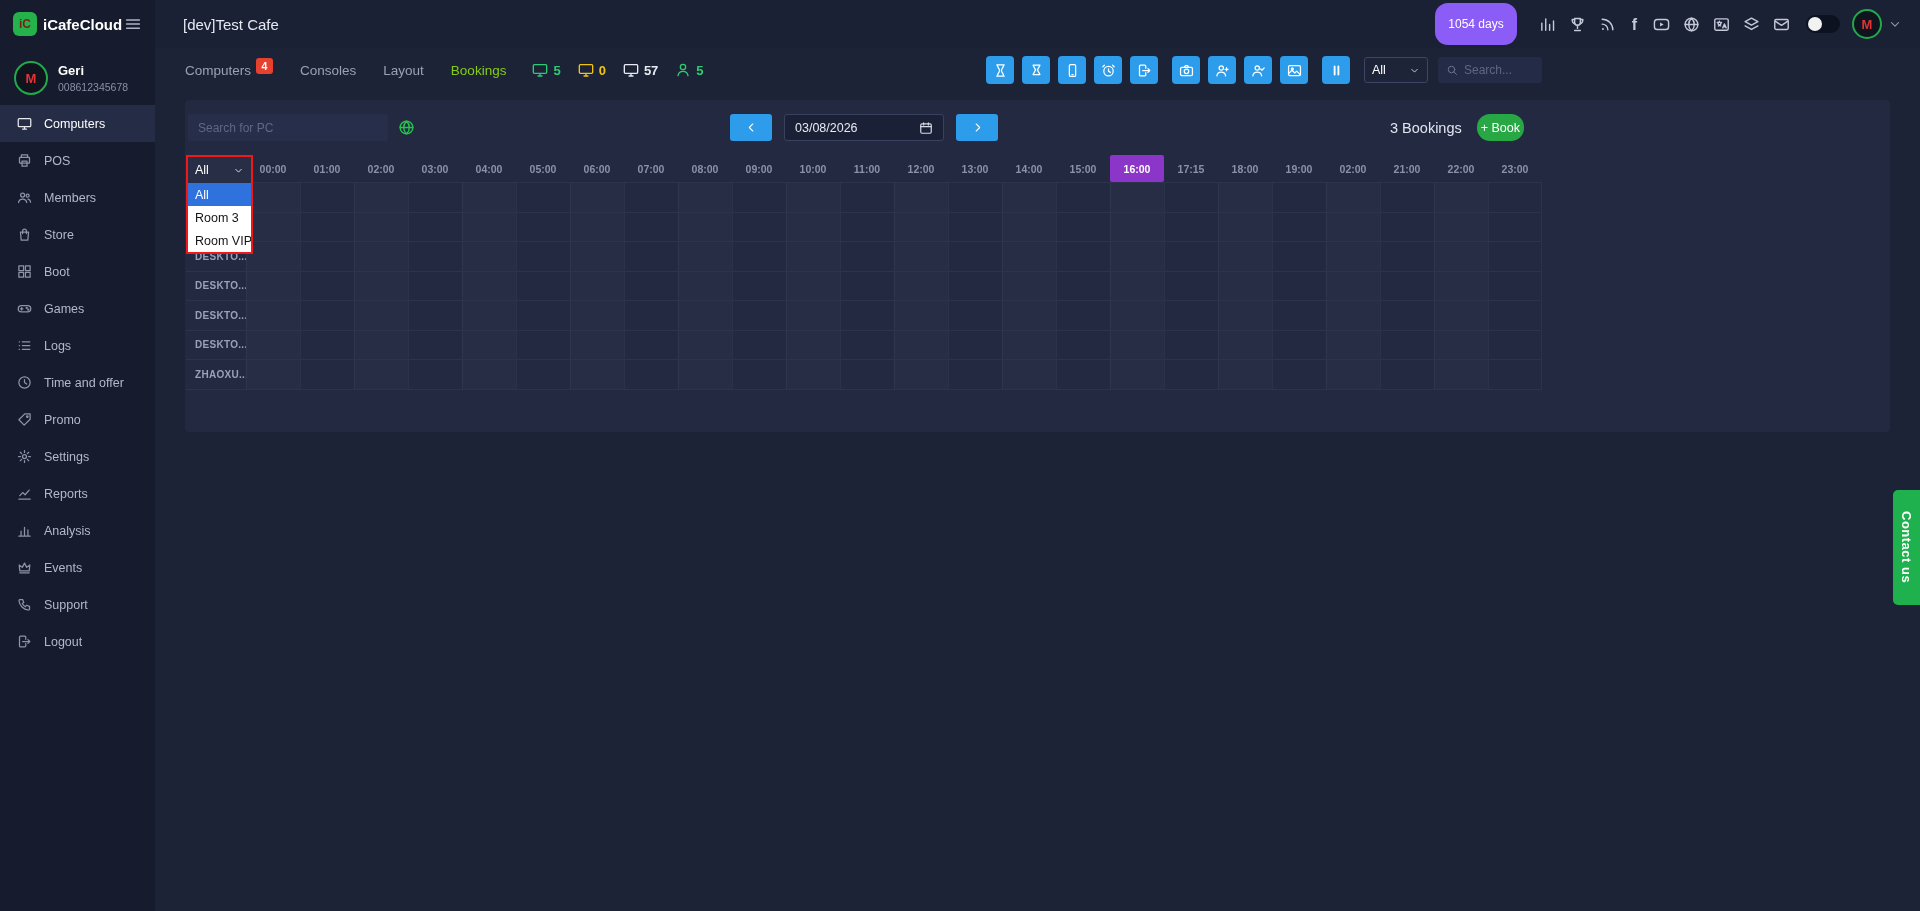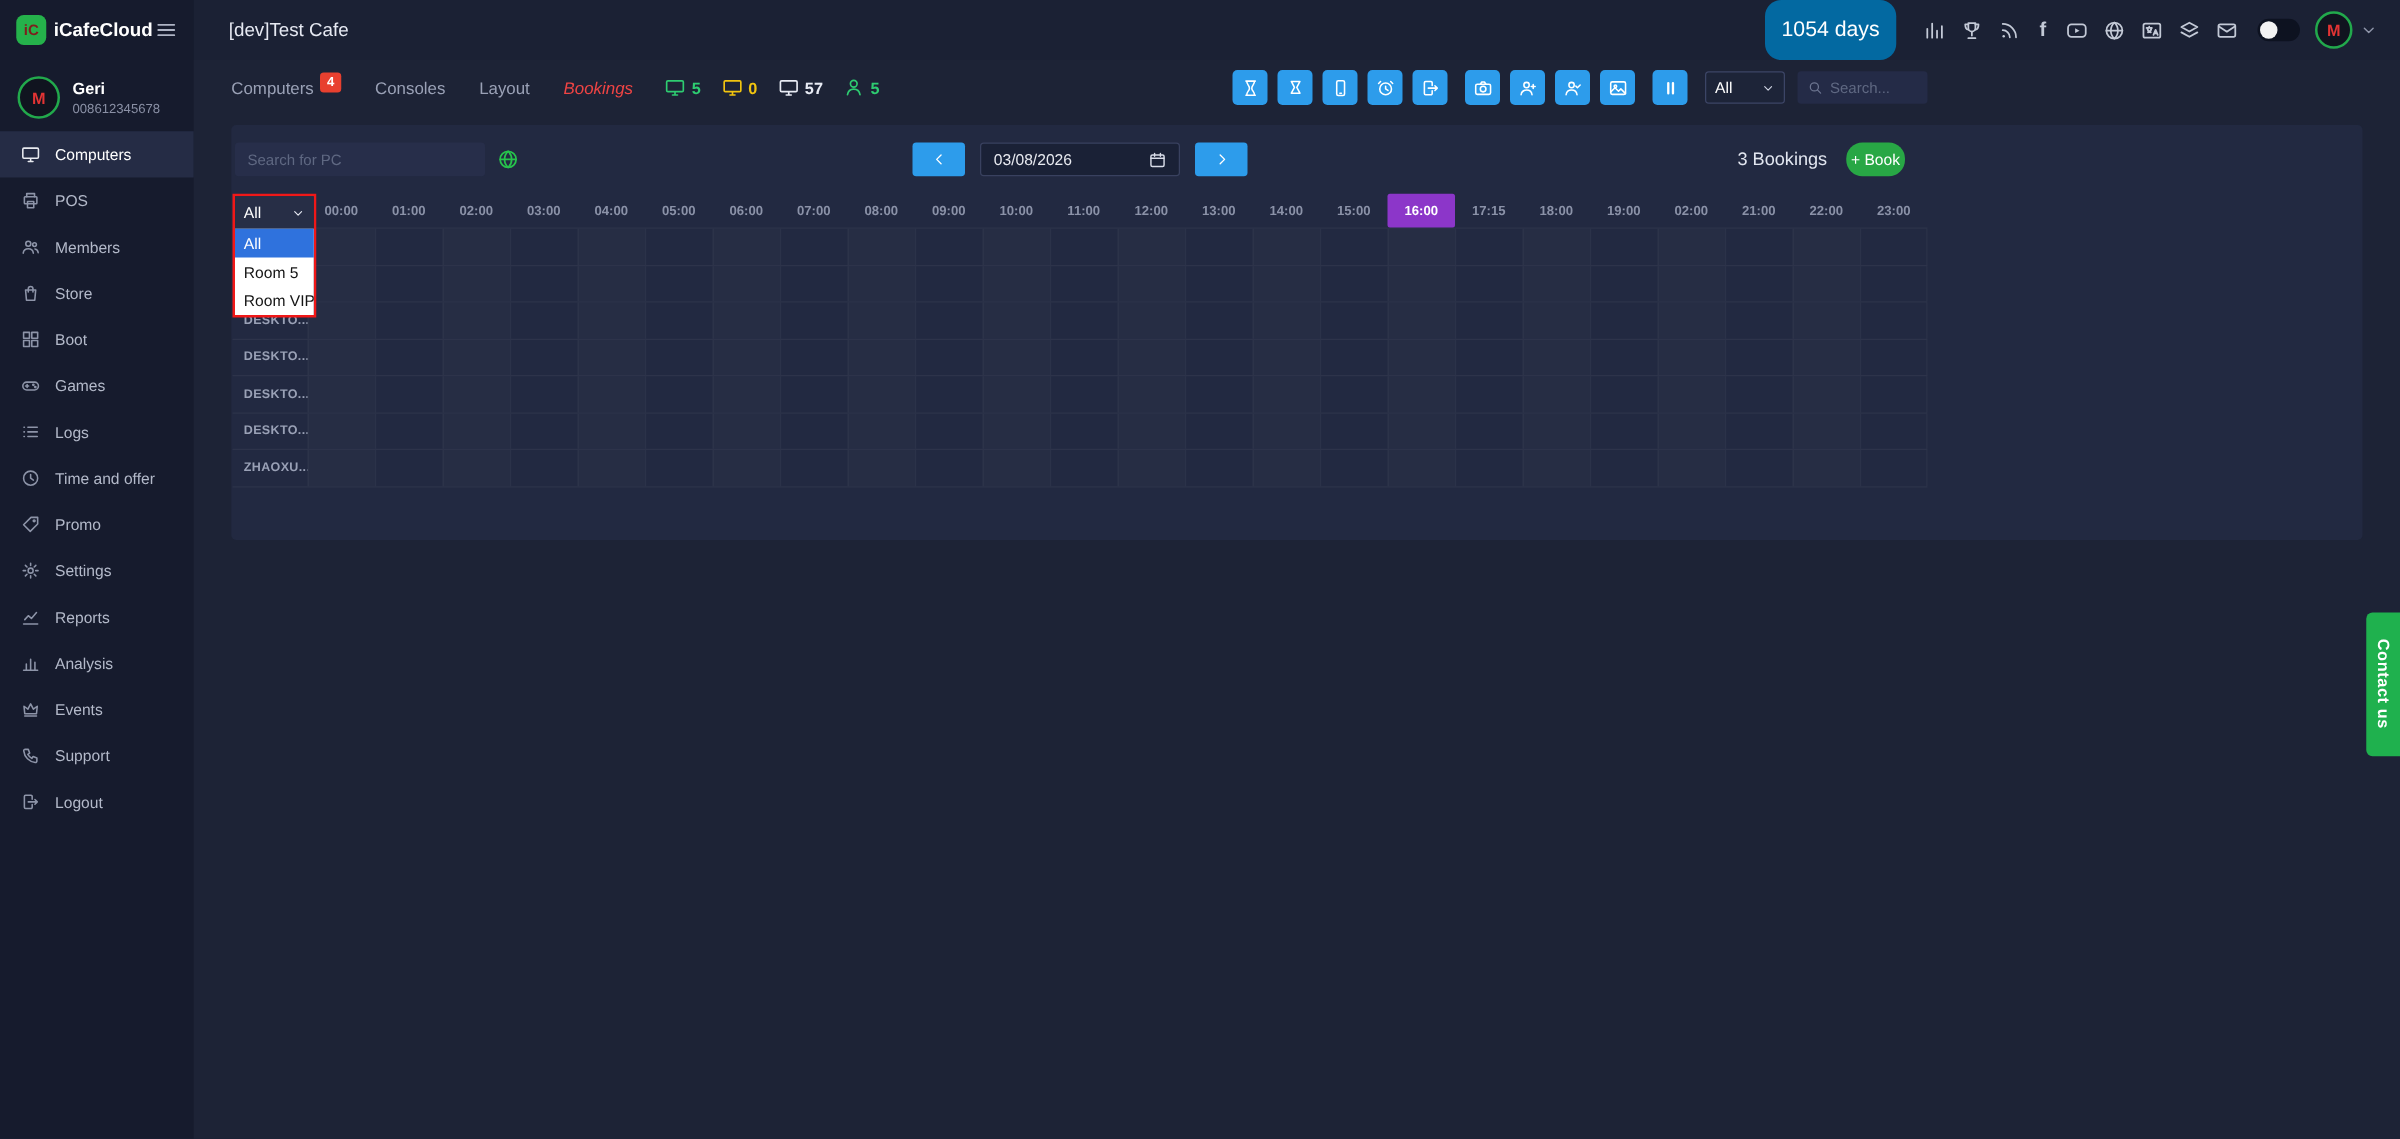--- a/index.html
+++ b/index.html
@@ -11,21 +11,21 @@
 
   
   .topbar { position:absolute; top:0; left:0; width:1920px; height:48px; background:#1b2134; display:flex; align-items:center; z-index:5; }
   .topbar-left { width:155px; height:100%; background:#161b2d; display:flex; align-items:center; justify-content:space-between; padding:0 13px; flex:none; }
   .brand { display:flex; align-items:center; gap:6px; cursor:pointer; }
   .brand-mark { width:24px; height:24px; border-radius:6px; background:#25b24b; color:#7f1d1d; font-weight:800; font-size:12px; display:flex; align-items:center; justify-content:center; }
   .brand-text { color:#ffffff; font-weight:700; font-size:15px; }
   .hamburger { width:18px; height:18px; color:#aeb4c4; cursor:pointer; }
   .topbar-title { margin-left:28px; color:#e6e9f2; font-size:15px; }
   .topbar-right { margin-left:auto; display:flex; align-items:center; padding-right:18px; }
-  .days-badge { background:#0369a1; color:#fff; font-size:17px; padding:14px 13px; border-radius:13px; margin-right:22px; cursor:pointer; }
+  .days-badge { background:#8b5cf6; color:#fff; font-size:12px; padding:14px 13px; border-radius:13px; margin-right:22px; cursor:pointer; }
   .topbar-icons { display:flex; align-items:center; gap:13px; color:#c3c9d6; }
   .tbicon { width:17px; height:17px; display:inline-flex; cursor:pointer; }
   .tbicon svg { width:100%; height:100%; }
   .tbicon.fb { width:auto; font-weight:800; font-size:16px; line-height:17px; padding:0 3px; }
   .toggle { width:34px; height:18px; border-radius:9px; background:#0d1220; position:relative; margin:0 12px 0 16px; cursor:pointer; flex:none; }
   .toggle .knob { position:absolute; left:2px; top:2px; width:14px; height:14px; border-radius:50%; background:#f2f2f2; }
   .avatar { width:30px; height:30px; border-radius:50%; background:#10141f; border:2px solid #22a94c; color:#e23434; font-weight:800; font-size:13px; display:flex; align-items:center; justify-content:center; cursor:pointer; flex:none; }
   .chev { width:14px; height:14px; color:#8d94a8; margin-left:6px; cursor:pointer; }
 
   
@@ -37,21 +37,21 @@
   .nav-item { display:flex; align-items:center; gap:12px; height:37px; padding:0 17px; color:#b3b9c9; font-size:12.5px; cursor:pointer; }
   .nav-item .icon { width:15px; height:15px; color:#8d94a8; flex:none; }
   .nav-item.active { background:#252c45; color:#ffffff; }
   .nav-item.active .icon { color:#e8eaf0; }
 
   
   .main { position:absolute; left:155px; top:48px; right:0; bottom:0; background:#1d2336; }
   .subbar { display:flex; align-items:center; height:44px; padding:0 378px 0 30px; }
   .tabs { display:flex; align-items:center; gap:27px; }
   .tab { color:#9aa1b6; font-size:13.5px; display:flex; align-items:center; cursor:pointer; white-space:nowrap; }
-  .tab.active { color:#ef4444;font-style:italic; }
+  .tab.active { color:#84cc16; }
   .tab-badge { background:#e8402f; color:#fff; font-size:10.5px; font-weight:700; min-width:17px; height:16px; border-radius:3px; display:inline-flex; align-items:center; justify-content:center; padding:0 4px; margin-left:5px; transform:translateY(-4px); }
   .stats { display:flex; align-items:center; gap:17px; margin-left:26px; }
   .stat { display:flex; align-items:center; gap:5px; font-size:13px; }
   .stat b { font-weight:700; }
   .stat .icon { width:16px; height:16px; }
   .spacer { flex:1; }
   .actions { display:flex; align-items:center; }
   .act-group { display:flex; gap:8px; margin-left:14px; }
   .act-btn { width:28px; height:28px; border-radius:4px; background:#2d9ceb; border:none; color:#fff; display:flex; align-items:center; justify-content:center; cursor:pointer; }
   .act-btn .icon { width:15px; height:15px; }
@@ -756,19 +756,19 @@
     <div class="rd-select">
       <span>All</span>
       <span class="icon">
           <svg viewBox="0 0 24 24" fill="none" stroke="currentColor" stroke-width="2" stroke-linecap="round" stroke-linejoin="round">
             <path d="M6 9.5l6 6 6-6"></path>
           </svg>
         </span>
     </div>
     <div class="rd-options">
         <div class="opt sel" style="background:#2f72dd">All</div>
-        <div class="opt">Room 5</div>
+        <div class="opt">Room 3</div>
         <div class="opt">Room VIP</div>
       </div>
   </div>
 </main>
 
 <a class="contact-us">Contact us</a>
 
 </body></html>

